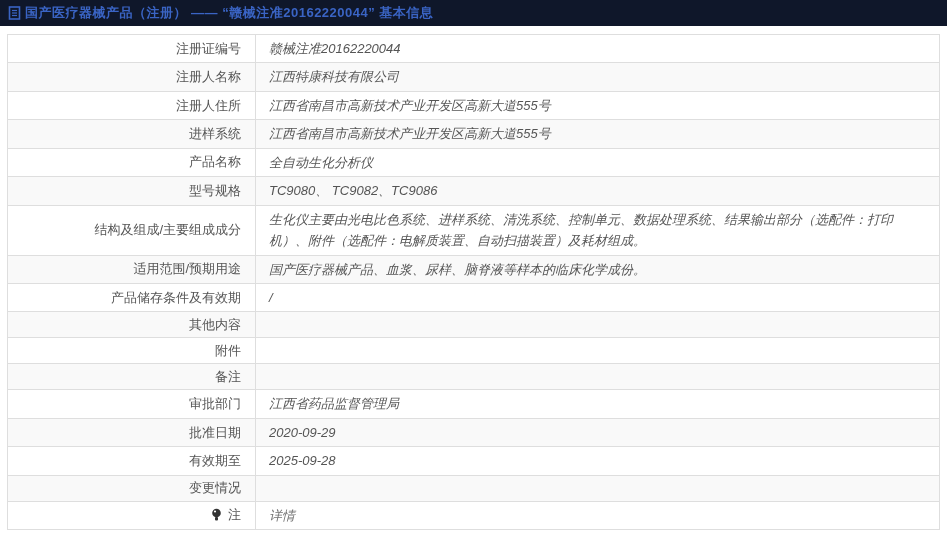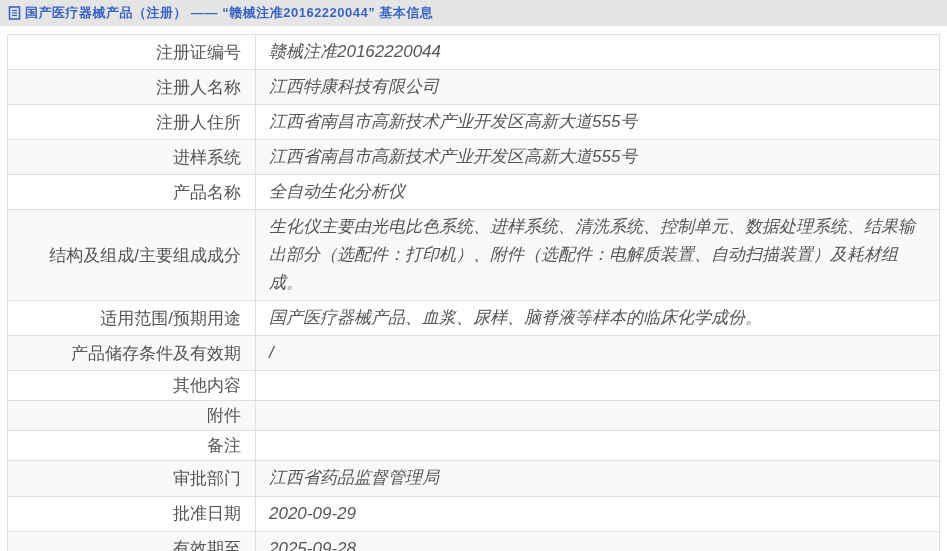--- a/index.html
+++ b/index.html
@@ -7,21 +7,21 @@
     width: 947px;
     background: #ffffff;
     font-family: "Liberation Sans", "DejaVu Sans", sans-serif;
   }
   .page { width: 947px; height: 551px; overflow: hidden; background: #fff; }
 
   
   .title-bar {
     height: 26px;
     width: 100%;
-    background: #e5e5e5;
+    background: #0f172a;
     display: flex;
     align-items: center;
     padding-left: 8px;
   }
   .title-bar .doc-icon { display: inline-flex; margin-right: 4px; }
   .title-text {
     color: #3a64c4;
     font-size: 13px;
     font-weight: bold;
     letter-spacing: 0.5px;
@@ -31,21 +31,21 @@
   
   .table-wrap { margin: 8px 7px 0 7px; }
   table.info-table {
     width: 933px;
     border-collapse: collapse;
     border: 1px solid #d3d3d3;
     table-layout: fixed;
   }
   table.info-table td {
     border: 1px solid #dedede;
-    font-size: 17px;
+    font-size: 13px;
     color: #555555;
     height: 26px;
     vertical-align: middle;
   }
   td.label-cell {
     width: 248px;
     text-align: right;
     padding: 3px 14px 3px 6px;
     color: #555;
     white-space: nowrap;
@@ -133,20 +133,30 @@
       
       <span class="label-text">产品名称</span>
     </td>
     <td class="value-cell">
       <span class="value-text">全自动生化分析仪</span>
       
     </td>
   </tr>
 
 
+  <tr>
+    <td class="label-cell">
+      
+      <span class="label-text">型号规格</span>
+    </td>
+    <td class="value-cell">
+      <span class="value-text">TC9080、 TC9082、TC9086</span>
+      
+    </td>
+  </tr>
 
   <tr>
     <td class="label-cell">
       
       <span class="label-text">结构及组成/主要组成成分</span>
     </td>
     <td class="value-cell">
       <span class="value-text">生化仪主要由光电比色系统、进样系统、清洗系统、控制单元、数据处理系统、结果输出部分（选配件：打印机）、附件（选配件：电解质装置、自动扫描装置）及耗材组成。</span>
       
     </td>

